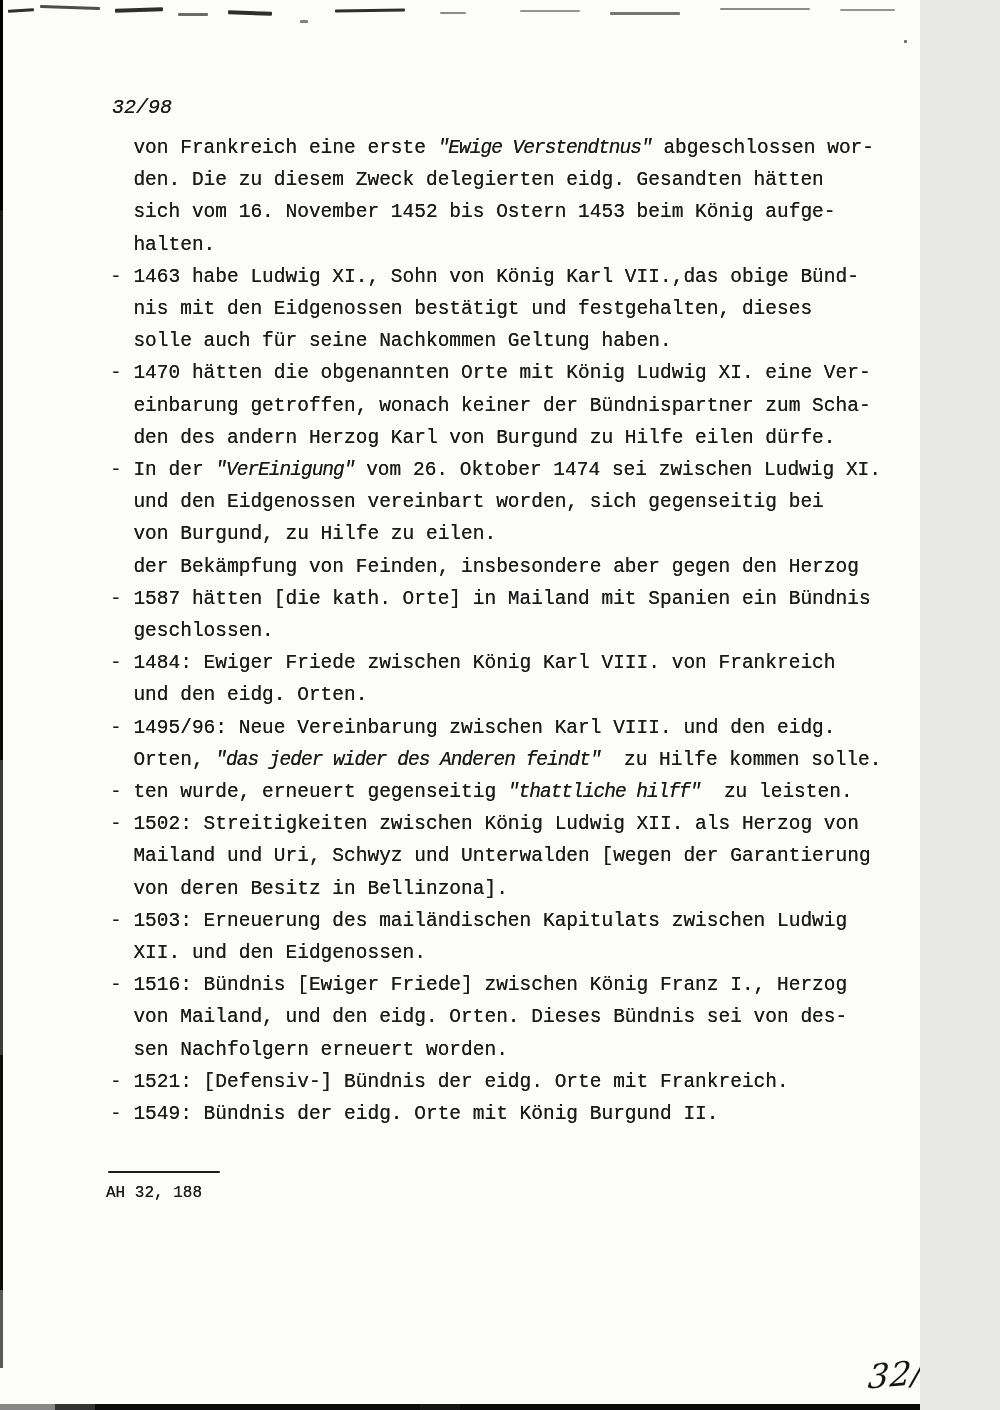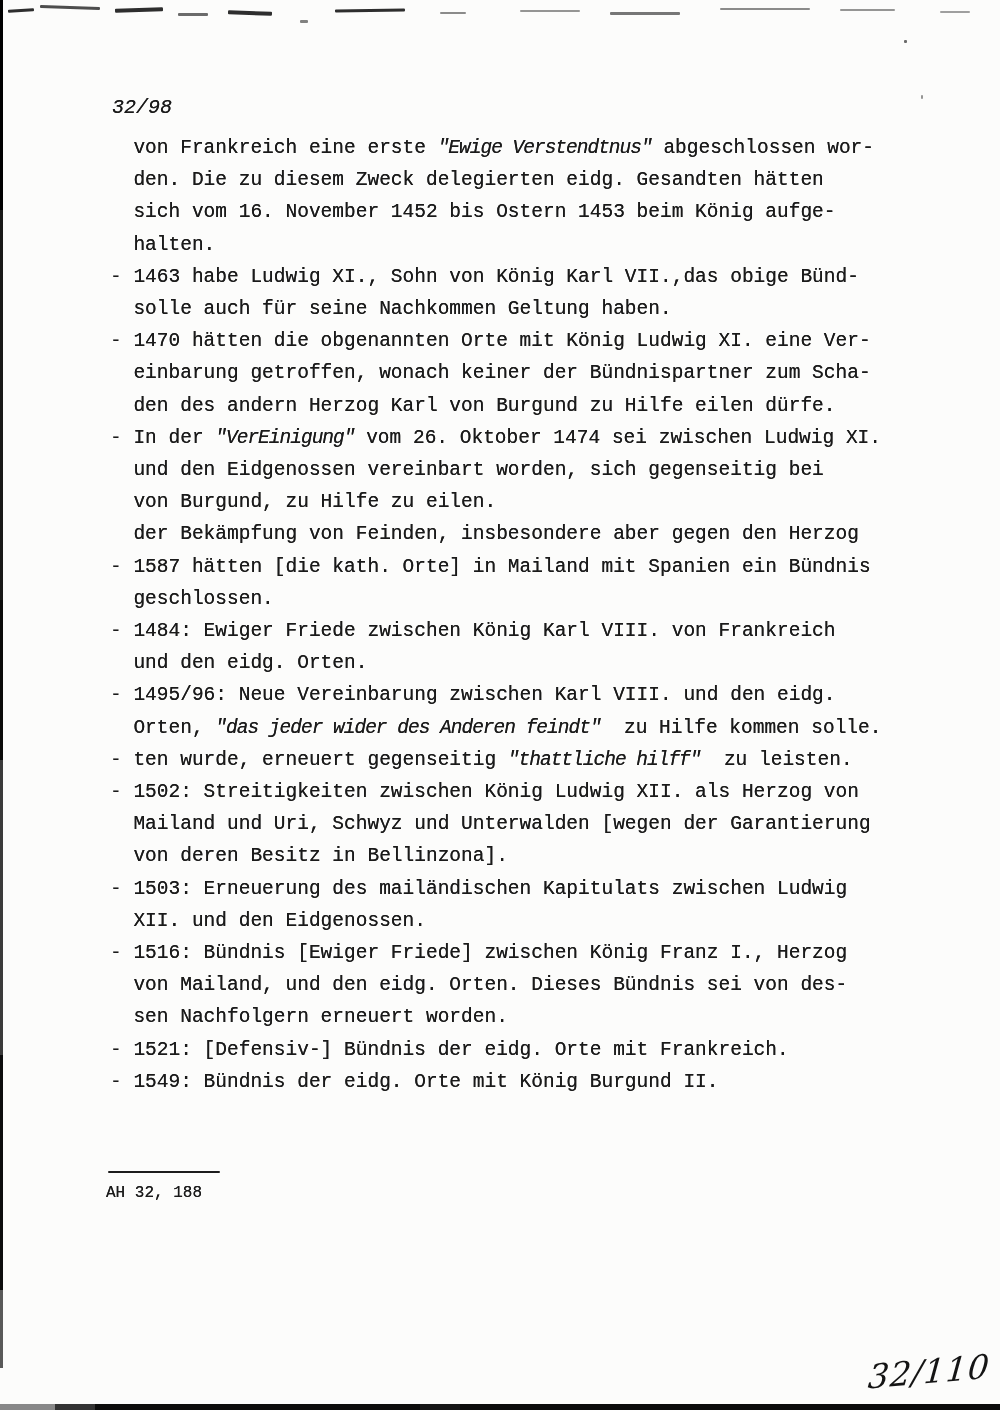--- a/index.html
+++ b/index.html
@@ -1,18 +1,18 @@
 <!DOCTYPE html>
 <html><head>
 <meta charset="utf-8">
 <style>
   html,body{margin:0;padding:0;background:#e8e8e6;}
   .page{
     position:relative;
-    width:1000px;height:1410px;
+    width:920px;height:1410px;
     background:#fcfcfb;
     overflow:hidden;
     font-family:"Liberation Mono","DejaVu Sans Mono",monospace;
     color:#1a1a1a;
   }
   
   .edge-left{
     position:absolute;left:0;top:0;width:3px;height:1368px;
     background:linear-gradient(to bottom,
       #000 0 210px, rgba(5,5,5,.92) 210px 600px,
@@ -85,20 +85,21 @@
   <div class="doc-body">
       <div class="block">
         <div class="line"><span>von Frankreich eine erste </span><span class="it">"Ewige Verstendtnus"</span><span> abgeschlossen wor-</span></div>
         <div class="line"><span>den. Die zu diesem Zweck delegierten eidg. Gesandten hätten</span></div>
         <div class="line"><span>sich vom 16. November 1452 bis Ostern 1453 beim König aufge-</span></div>
         <div class="line"><span>halten.</span></div>
       </div>
       <div class="block">
         <span class="dash">-</span>
         <div class="line"><span>1463 habe Ludwig XI., Sohn von König Karl VII.,das obige Bünd-</span></div>
+        <div class="line"><span>nis mit den Eidgenossen bestätigt und festgehalten, dieses</span></div>
         <div class="line"><span>solle auch für seine Nachkommen Geltung haben.</span></div>
       </div>
       <div class="block">
         <span class="dash">-</span>
         <div class="line"><span>1470 hätten die obgenannten Orte mit König Ludwig XI. eine Ver-</span></div>
         <div class="line"><span>einbarung getroffen, wonach keiner der Bündnispartner zum Scha-</span></div>
         <div class="line"><span>den des andern Herzog Karl von Burgund zu Hilfe eilen dürfe.</span></div>
       </div>
       <div class="block">
         <span class="dash">-</span>

